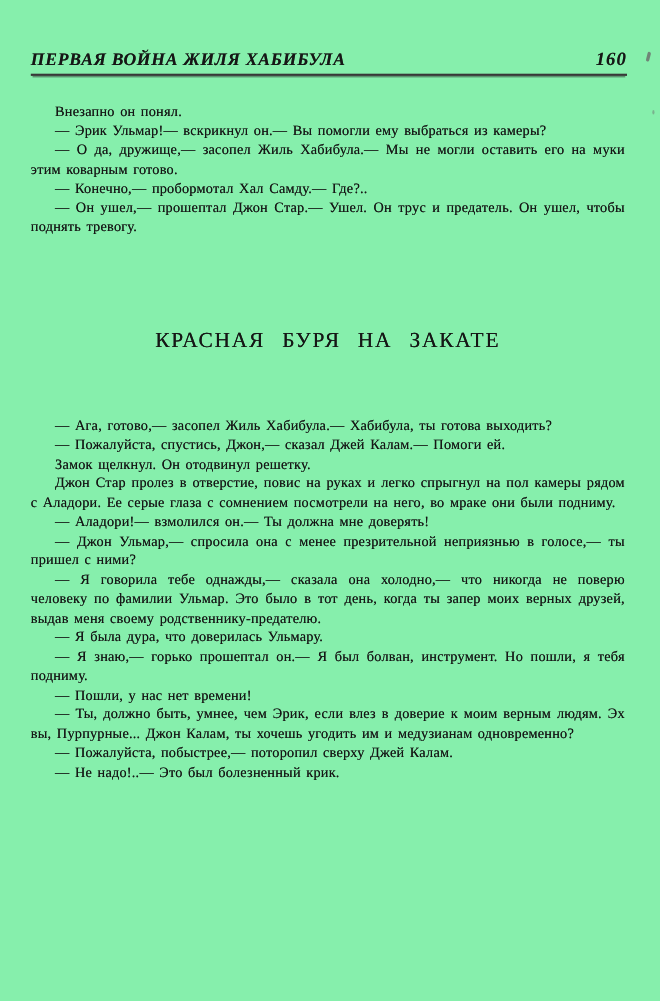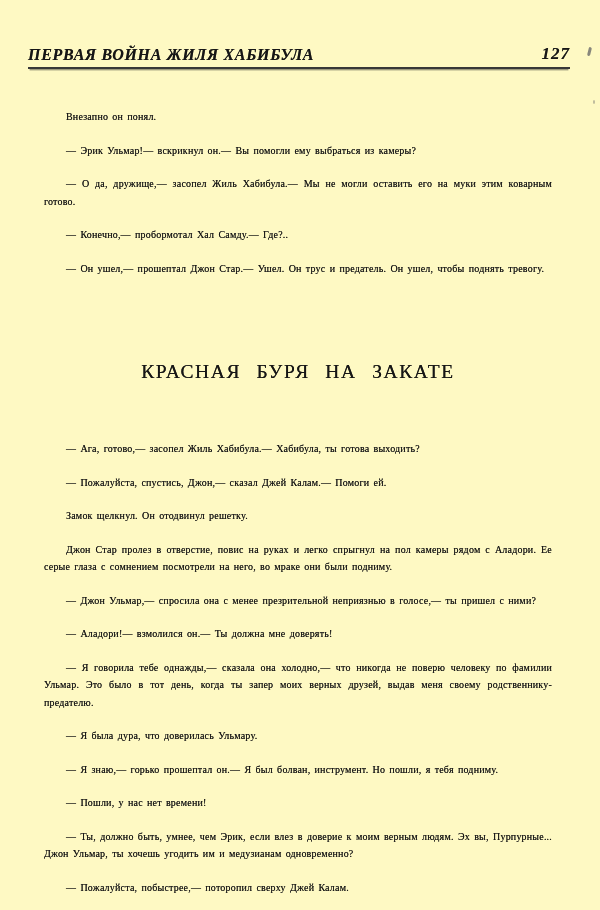--- a/index.html
+++ b/index.html
@@ -1,20 +1,20 @@
 <!DOCTYPE html>
 <html><head>
 <meta charset="utf-8">
 <style>
   html, body { margin: 0; padding: 0; }
   .page {
     position: relative;
     width: 600px;
     height: 910px;
-    background: #fef9c3;
+    background: #86efac;
     font-family: "Liberation Serif", serif;
     color: #161616;
     overflow: hidden;
     box-sizing: border-box;
   }
   
   .running-header {
     position: absolute;
     left: 28px;
     right: 30px;
@@ -40,24 +40,24 @@
     text-shadow: 0 0 0.4px rgba(0,0,0,0.5);
   }
   
   .content {
     position: absolute;
     left: 28px;
     right: 32px;
     top: 92px;
   }
   .content p {
-    margin: 16px;
+    margin: 0;
     text-indent: 22px;
     text-align: justify;
-    font-size: 10px;
+    font-size: 13px;
     line-height: 17.5px;
     letter-spacing: 0.2px;
     word-spacing: 1.5px;
     text-shadow: 0 0 0.5px rgba(10,10,10,0.75);
   }
   .chapter-heading {
     margin: 84px 0 57px 0;
     text-align: center;
     font-size: 19.5px;
     font-weight: normal;
@@ -91,46 +91,46 @@
 </head>
 <body>
 
 <div class="page">
 
   <span class="scan-mark mark-tick"></span>
   <span class="scan-mark mark-speck"></span>
 
   <header class="running-header">
     <span class="running-title">ПЕРВАЯ ВОЙНА ЖИЛЯ ХАБИБУЛА</span>
-    <span class="page-number">127</span>
+    <span class="page-number">160</span>
   </header>
 
   <main class="content">
 
     <section>
       <p>Внезапно он понял.</p>
       <p>— Эрик Ульмар!— вскрикнул он.— Вы помогли ему выбраться из камеры?</p>
       <p>— О да, дружище,— засопел Жиль Хабибула.— Мы не могли оставить его на муки этим коварным готово.</p>
       <p>— Конечно,— пробормотал Хал Самду.— Где?..</p>
       <p>— Он ушел,— прошептал Джон Стар.— Ушел. Он трус и предатель. Он ушел, чтобы поднять тревогу.</p>
     </section>
 
     <h2 class="chapter-heading">КРАСНАЯ БУРЯ НА ЗАКАТЕ</h2>
 
     <section>
       <p>— Ага, готово,— засопел Жиль Хабибула.— Хабибула, ты готова выходить?</p>
       <p>— Пожалуйста, спустись, Джон,— сказал Джей Калам.— Помоги ей.</p>
       <p>Замок щелкнул. Он отодвинул решетку.</p>
       <p>Джон Стар пролез в отверстие, повис на руках и легко спрыгнул на пол камеры рядом с Аладори. Ее серые глаза с сомнением посмотрели на него, во мраке они были подниму.</p>
+      <p>— Аладори!— взмолился он.— Ты должна мне доверять!</p>
       <p>— Джон Ульмар,— спросила она с менее презрительной неприязнью в голосе,— ты пришел с ними?</p>
-      <p>— Аладори!— взмолился он.— Ты должна мне доверять!</p>
       <p>— Я говорила тебе однажды,— сказала она холодно,— что никогда не поверю человеку по фамилии Ульмар. Это было в тот день, когда ты запер моих верных друзей, выдав меня своему родственнику-предателю.</p>
       <p>— Я была дура, что доверилась Ульмару.</p>
       <p>— Я знаю,— горько прошептал он.— Я был болван, инструмент. Но пошли, я тебя подниму.</p>
       <p>— Пошли, у нас нет времени!</p>
-      <p>— Ты, должно быть, умнее, чем Эрик, если влез в доверие к моим верным людям. Эх вы, Пурпурные... Джон Ульмар, ты хочешь угодить им и медузианам одновременно?</p>
+      <p>— Ты, должно быть, умнее, чем Эрик, если влез в доверие к моим верным людям. Эх вы, Пурпурные... Джон Калам, ты хочешь угодить им и медузианам одновременно?</p>
       <p>— Пожалуйста, побыстрее,— поторопил сверху Джей Калам.</p>
       <p>— Не надо!..— Это был болезненный крик.</p>
     </section>
 
   </main>
 
 </div>
 
 </body></html>

